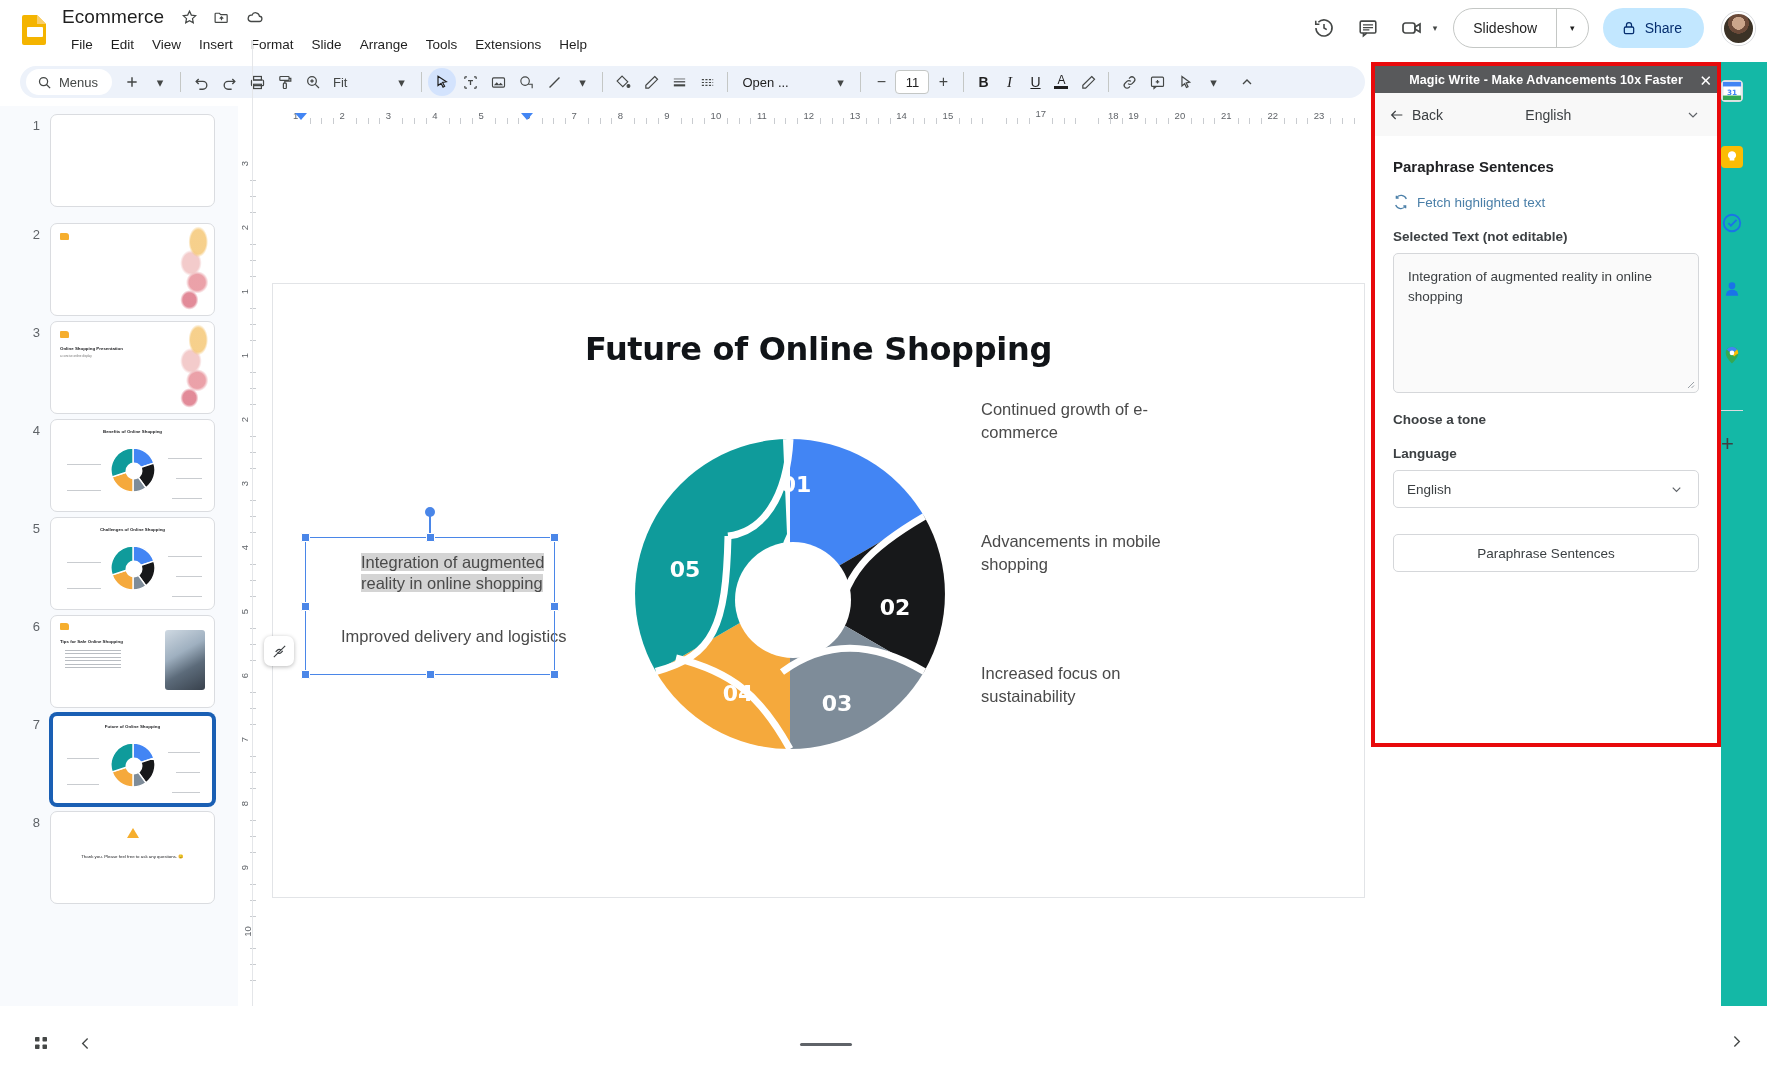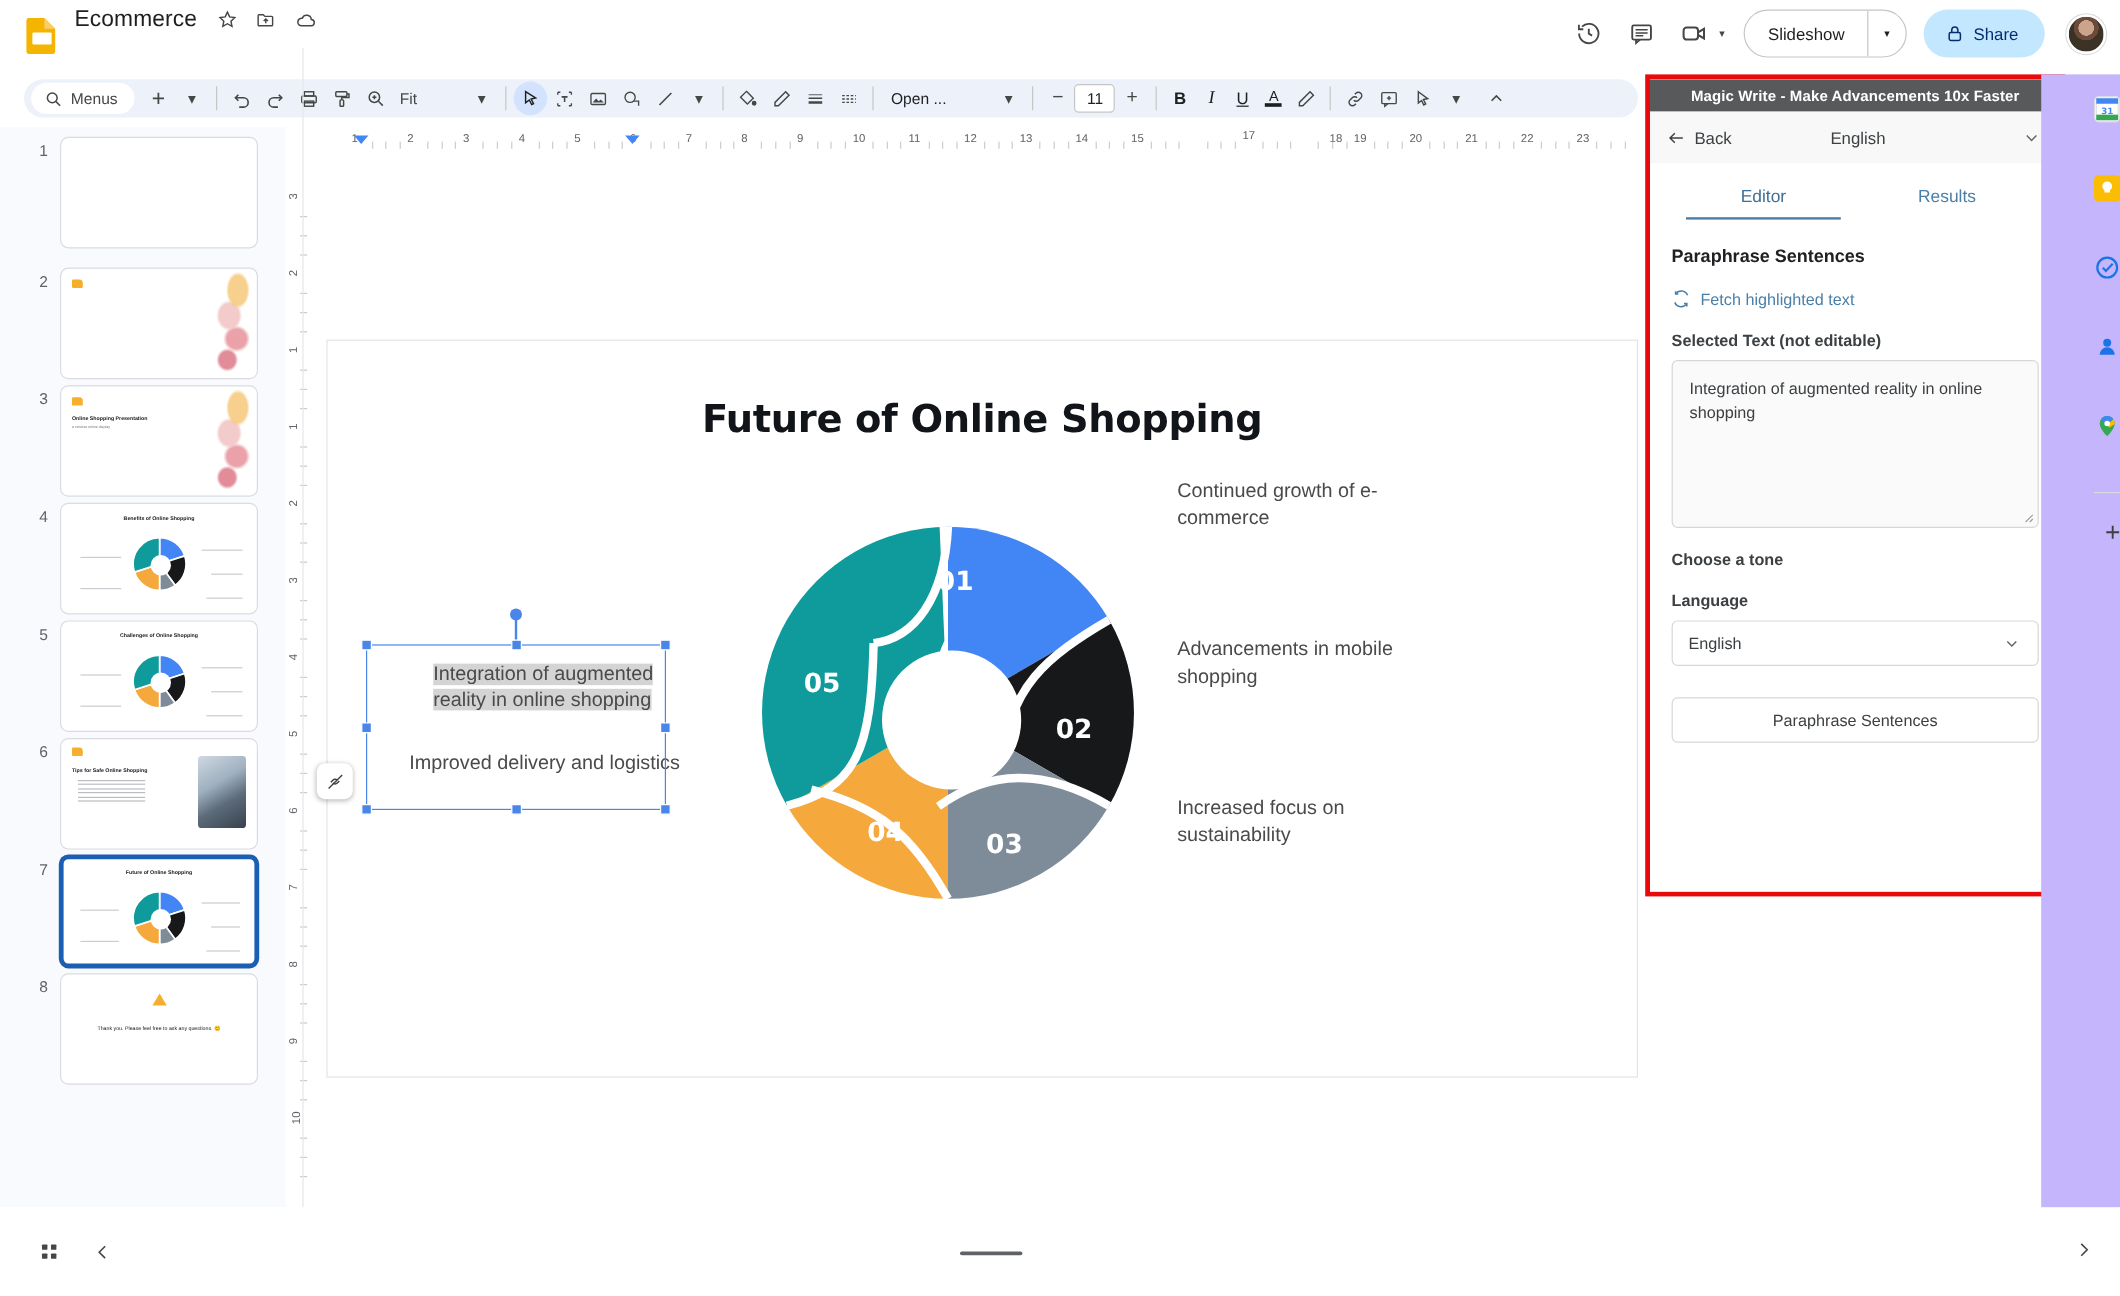--- a/index.html
+++ b/index.html
@@ -248,22 +248,22 @@
   }
   .select-box .chev { position: absolute; right: 14px; color: #5f6368; }
   .primary-btn {
     margin-top: 26px; height: 38px; border: 1px solid #d5d7da; border-radius: 5px;
     background: #fff; display: flex; align-items: center; justify-content: center;
     font-size: 13.5px; color: #3c4043;
   }
 
   
   .dock {
-    position: absolute; right: 0; top: 62px; width: 66px; bottom: 0;
-    background: #c4b5fd; display: flex; flex-direction: column; align-items: flex-end; padding-top: 18px;
+    position: absolute; right: 0; top: 62px; width: 46px; bottom: 0;
+    background: #14b8a6; display: flex; flex-direction: column; align-items: flex-start; padding-top: 18px;
   }
   .dock-icon {
     width: 22px; height: 22px; margin-bottom: 44px; border-radius: 4px;
     display: flex; align-items: center; justify-content: center;
     font-size: 11px; color: #fff;
   }
   .dock-div { width: 22px; height: 1px; background: #dadce0; margin-bottom: 22px; }
   .dock-plus { font-size: 22px; color: #3c4043; line-height: 1; }
   svg { display: block; }
 </style>
@@ -296,20 +296,32 @@
             </svg>
         </span>
         <span>
           <svg width="18" height="18" viewBox="0 0 24 24" fill="none" stroke="#444746" stroke-width="1.7">
               <path d="M6.5 18h11a3.5 3.5 0 0 0 .4-7 5.2 5.2 0 0 0-10-1.4A3.9 3.9 0 0 0 6.5 18z"></path>
             </svg>
         </span>
       </span>
     </div>
 
+    <div class="menubar">
+      <div class="mi">File</div>
+      <div class="mi">Edit</div>
+      <div class="mi">View</div>
+      <div class="mi">Insert</div>
+      <div class="mi">Format</div>
+      <div class="mi">Slide</div>
+      <div class="mi">Arrange</div>
+      <div class="mi">Tools</div>
+      <div class="mi">Extensions</div>
+      <div class="mi">Help</div>
+    </div>
 
     <div class="hdr-right">
       <div class="hdr-icon">
         <svg width="22" height="22" viewBox="0 0 24 24" fill="none" stroke="#444746" stroke-width="1.7">
             <path d="M3.2 12a8.8 8.8 0 1 0 2.6-6.3"></path>
             <path d="M3 4v4h4"></path>
             <path d="M12 7.5V12l3 1.8"></path>
           </svg>
       </div>
       <div class="hdr-icon">
@@ -873,24 +885,20 @@
         </div>
         <div class="ab-lang">English</div>
         <div class="ab-chev">
           <svg width="16" height="16" viewBox="0 0 24 24" fill="none" stroke="#5f6368" stroke-width="1.8">
               <path d="M6 9l6 6 6-6"></path>
             </svg>
         </div>
       </div>
 
       <div class="addon-body">
-        <div class="tabs">
-          <div class="tab active">Editor</div>
-          <div class="tab">Results</div>
-        </div>
 
         <div class="sec-title">Paraphrase Sentences</div>
 
         <div class="fetch-row">
           <span>
             <svg width="16" height="16" viewBox="0 0 24 24" fill="none" stroke="#4a7fa8" stroke-width="1.9">
                 <path d="M20 7.5A8.5 8.5 0 0 0 5 6"></path>
                 <path d="M4 16.5A8.5 8.5 0 0 0 19 18"></path>
                 <path d="M5 2.5V6h3.5M19 21.5V18h-3.5"></path>
               </svg>

